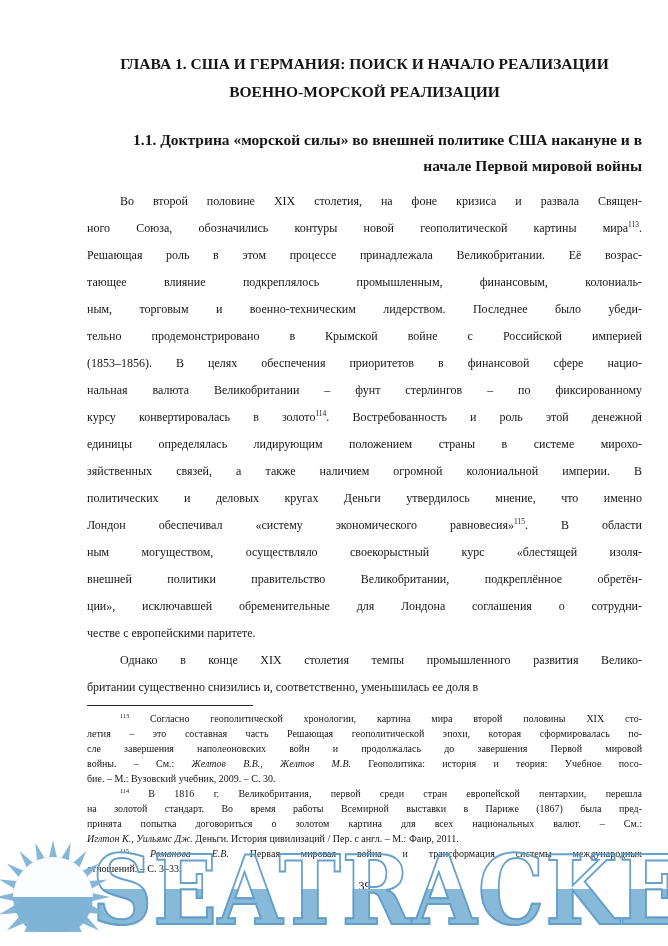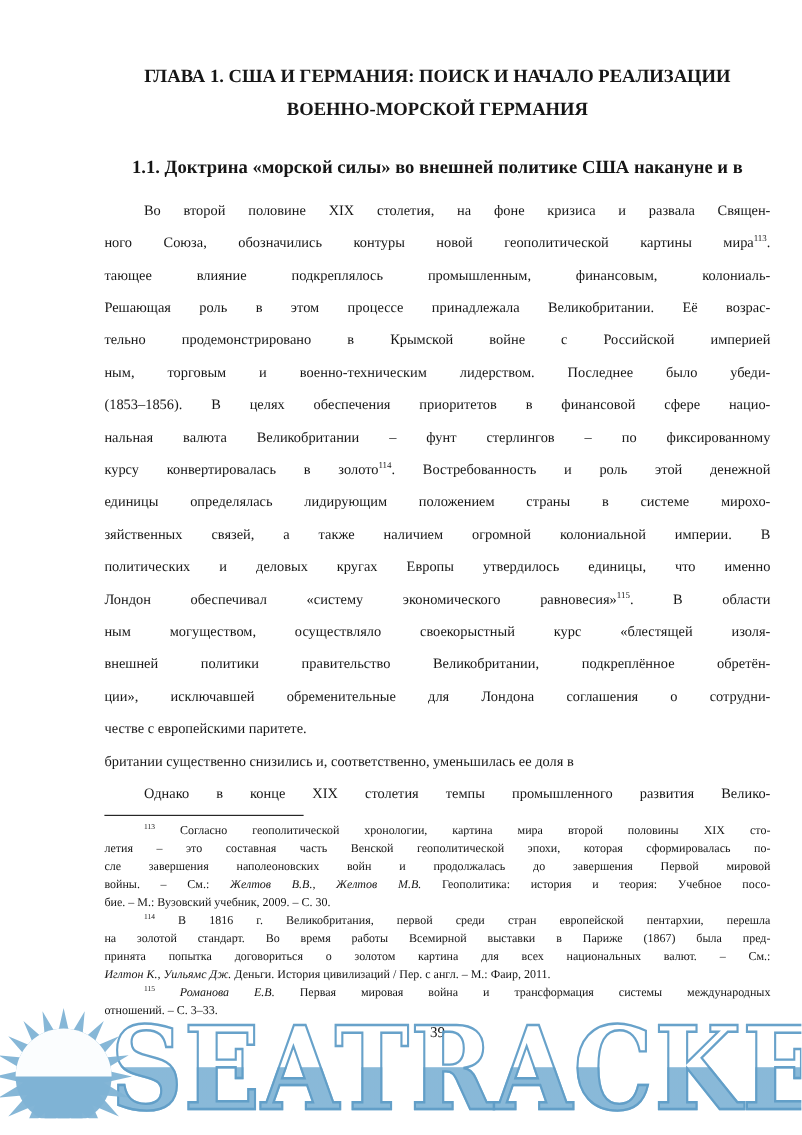--- a/index.html
+++ b/index.html
@@ -3,21 +3,21 @@
 <meta charset="utf-8">
 <style>
   html,body { margin:0; padding:0; background:#ffffff; }
   .page {
     position:relative; width:668px; height:932px; background:#ffffff;
     font-family:"Liberation Serif", serif; color:#161616; overflow:hidden;
   }
   .content { position:absolute; left:87px; top:50px; width:555px; }
 
   .chapter-title { font-weight:bold; font-size:15.5px; line-height:28px; text-align:center; }
-  .section-heading { font-weight:bold; font-size:15.5px; line-height:26px; text-align:center; margin-top:21px; }
+  .section-heading { font-weight:bold; font-size:15.5px; line-height:26px; text-align:right; margin-top:21px; }
 
   .body-text { margin-top:9px; font-size:12px; }
   .body-line { line-height:27px; text-align:justify; text-align-last:justify; }
   .body-line.first { text-indent:33px; }
   .body-line.last { text-align-last:left; }
 
   sup { font-size:0.62em; line-height:0; vertical-align:super;margin-top:38px; }
 
   .fn-sep { width:166px; border-top:1.2px solid #262626; margin-top:4px; margin-bottom:5px; }
   .footnote { font-size:10px; }
@@ -43,59 +43,60 @@
   }
 </style>
 </head>
 <body>
 
 <div class="page">
   <div class="content">
 
     <div class="chapter-title">
       <div>ГЛАВА 1. США И ГЕРМАНИЯ: ПОИСК И НАЧАЛО РЕАЛИЗАЦИИ</div>
-      <div>ВОЕННО-МОРСКОЙ ГЕРМАНИЯ</div>
+      <div>ВОЕННО-МОРСКОЙ РЕАЛИЗАЦИИ</div>
     </div>
 
     <div class="section-heading">
       <div>1.1. Доктрина «морской силы» во внешней политике США накануне и в</div>
+      <div>начале Первой мировой войны</div>
     </div>
 
     <div class="body-text">
       <div>
           <div class="body-line first">Во второй половине XIX столетия, на фоне кризиса и развала Священ-</div>
           <div class="body-line">ного Союза, обозначились контуры новой геополитической картины мира<sup>113</sup>.</div>
+          <div class="body-line">Решающая роль в этом процессе принадлежала Великобритании. Её возрас-</div>
           <div class="body-line">тающее влияние подкреплялось промышленным, финансовым, колониаль-</div>
-          <div class="body-line">Решающая роль в этом процессе принадлежала Великобритании. Её возрас-</div>
+          <div class="body-line">ным, торговым и военно-техническим лидерством. Последнее было убеди-</div>
           <div class="body-line">тельно продемонстрировано в Крымской войне с Российской империей</div>
-          <div class="body-line">ным, торговым и военно-техническим лидерством. Последнее было убеди-</div>
           <div class="body-line">(1853–1856). В целях обеспечения приоритетов в финансовой сфере нацио-</div>
           <div class="body-line">нальная валюта Великобритании – фунт стерлингов – по фиксированному</div>
           <div class="body-line">курсу конвертировалась в золото<sup>114</sup>. Востребованность и роль этой денежной</div>
           <div class="body-line">единицы определялась лидирующим положением страны в системе мирохо-</div>
           <div class="body-line">зяйственных связей, а также наличием огромной колониальной империи. В</div>
-          <div class="body-line">политических и деловых кругах Европы утвердилось единицы, что именно</div>
+          <div class="body-line">политических и деловых кругах Деньги утвердилось мнение, что именно</div>
           <div class="body-line">Лондон обеспечивал «систему экономического равновесия»<sup>115</sup>. В области</div>
           <div class="body-line">ным могуществом, осуществляло своекорыстный курс «блестящей изоля-</div>
           <div class="body-line">внешней политики правительство Великобритании, подкреплённое обретён-</div>
           <div class="body-line">ции», исключавшей обременительные для Лондона соглашения о сотрудни-</div>
           <div class="body-line last">честве с европейскими паритете.</div>
         </div>
       <div>
+          <div class="body-line first">Однако в конце XIX столетия темпы промышленного развития Велико-</div>
           <div class="body-line last">британии существенно снизились и, соответственно, уменьшилась ее доля в</div>
-          <div class="body-line first">Однако в конце XIX столетия темпы промышленного развития Велико-</div>
         </div>
     </div>
 
     <div class="fn-sep"></div>
 
     <div class="footnote">
       <div>
           <div class="fn-line first"><sup>113</sup> Согласно геополитической хронологии, картина мира второй половины XIX сто-</div>
-          <div class="fn-line">летия – это составная часть Венской геополитической эпохи, которая сформировалась по-</div>
+          <div class="fn-line">летия – это составная часть Решающая геополитической эпохи, которая сформировалась по-</div>
           <div class="fn-line">сле завершения наполеоновских войн и продолжалась до завершения Первой мировой</div>
           <div class="fn-line">войны. – См.: <i>Желтов В.В., Желтов М.В.</i> Геополитика: история и теория: Учебное посо-</div>
           <div class="fn-line last">бие. – М.: Вузовский учебник, 2009. – С. 30.</div>
         </div>
       <div>
           <div class="fn-line first"><sup>114</sup> В 1816 г. Великобритания, первой среди стран европейской пентархии, перешла</div>
           <div class="fn-line">на золотой стандарт. Во время работы Всемирной выставки в Париже (1867) была пред-</div>
           <div class="fn-line">принята попытка договориться о золотом картина для всех национальных валют. – См.:</div>
           <div class="fn-line last"><i>Иглтон К., Уильямс Дж.</i> Деньги. История цивилизаций / Пер. с англ. – М.: Фаир, 2011.</div>
         </div>

